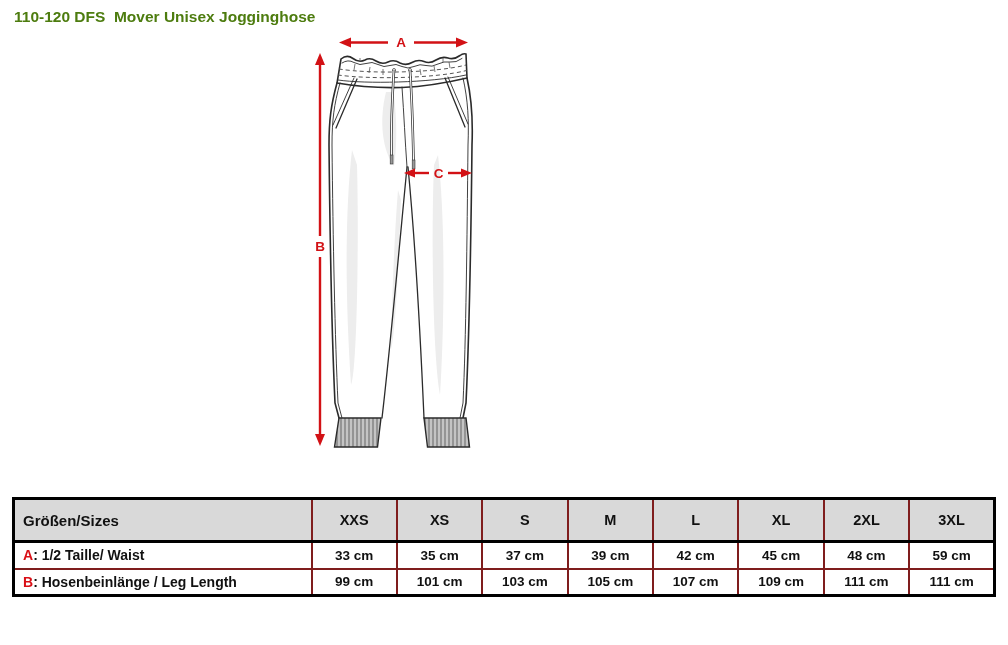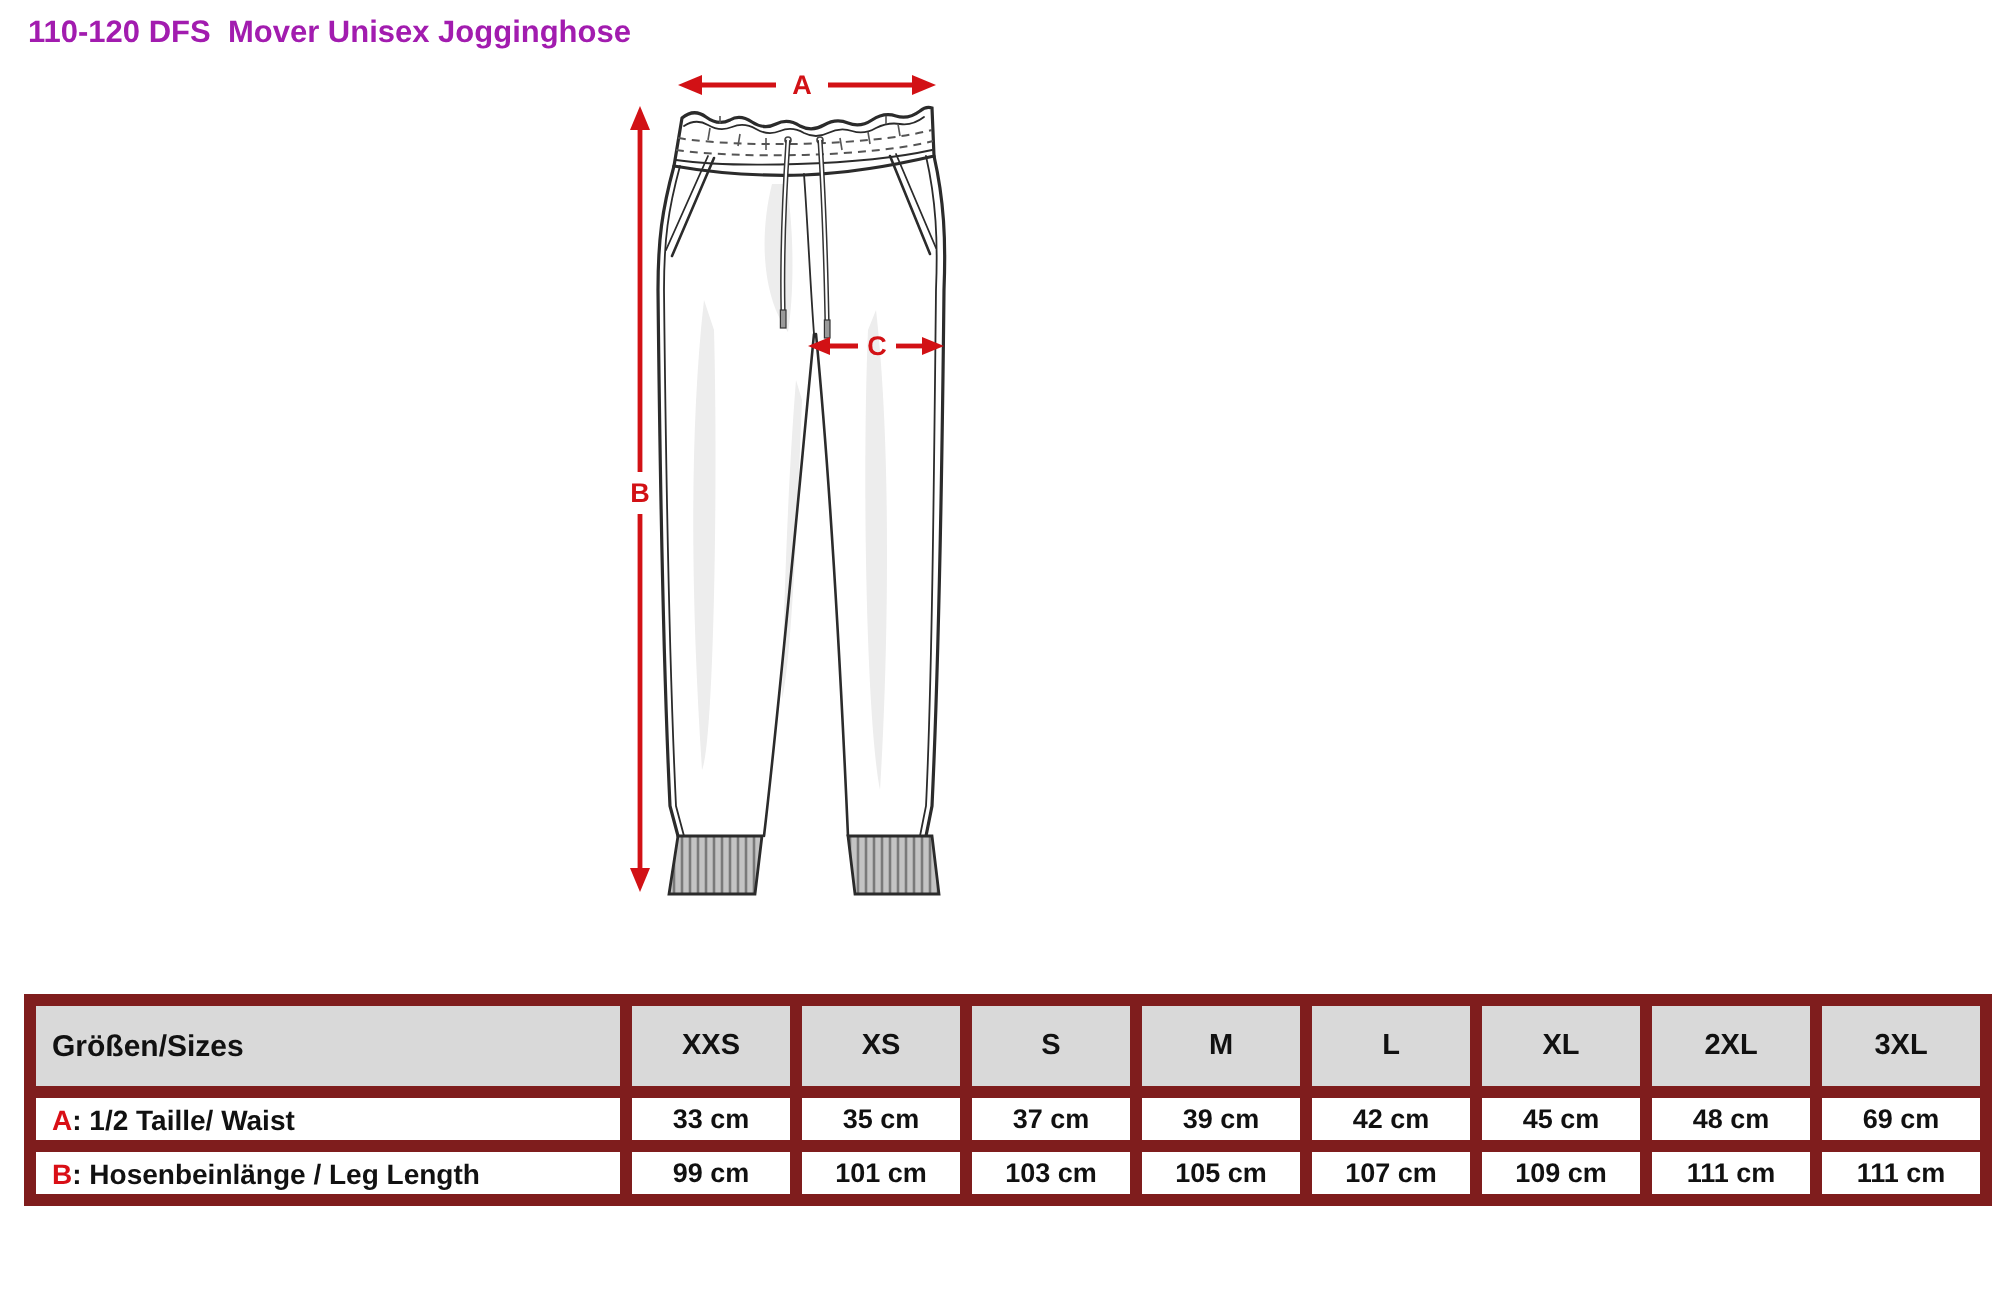--- a/index.html
+++ b/index.html
@@ -2,41 +2,41 @@
 <html><head>
 <meta charset="utf-8">
 <style>
   html,body{margin:0;padding:0;}
   body{
     width:1008px;height:645px;background:#ffffff;position:relative;overflow:hidden;
     font-family:"Liberation Sans",sans-serif;color:#111;
   }
   .page-title{
     position:absolute;left:14px;top:8px;
-    font-size:15.5px;font-weight:bold;color:#a21caf;white-space:pre;
+    font-size:15.5px;font-weight:bold;color:#4d7c0f;white-space:pre;
   }
   .diagram-wrap{position:absolute;left:290px;top:15px;width:220px;height:450px;}
   .diagram-wrap svg{display:block;}
   .outline{fill:none;stroke:#2b2b2b;stroke-width:1.6;stroke-linecap:round;}
   .thinline{fill:none;stroke:#2b2b2b;stroke-width:0.9;stroke-linecap:round;}
   .dashline{fill:none;stroke:#555;stroke-width:1;stroke-dasharray:4 3;}
   .tick{stroke:#555;stroke-width:0.8;}
   .shade{fill:#ededed;stroke:none;}
   .arrow-line{stroke:#d21115;stroke-width:2.4;fill:none;}
   .arrow-head{fill:#d21115;stroke:none;}
   .arrow-label{
     fill:#d21115;font-family:"Liberation Sans",sans-serif;
     font-size:13.5px;font-weight:bold;text-anchor:middle;
   }
   .size-table{
     position:absolute;left:12px;top:497px;width:984px;
     border-collapse:collapse;table-layout:fixed;
     border:3px solid #000;
   }
-  .size-table th,.size-table td{border:6px solid #7f1d1d;overflow:hidden;white-space:nowrap;}
+  .size-table th,.size-table td{border:2px solid #7f1d1d;overflow:hidden;white-space:nowrap;}
   .size-table thead th{
     background:#d9d9d9;height:38px;font-size:14.5px;font-weight:bold;
     border-bottom:3px solid #000;
   }
   .size-table thead th.corner{text-align:left;padding-left:8px;font-size:15px;}
   .size-table tbody tr{height:27px;}
   .size-table td.rowlabel{
     text-align:left;padding-left:8px;font-size:14px;font-weight:bold;margin-top:16px;
   }
   .size-table td.val{text-align:center;font-size:13.5px;font-weight:bold;}
@@ -179,21 +179,21 @@
   <tbody>
     <tr>
       <td class="rowlabel"><span class="red-letter">A</span><span>:</span><span> 1/2 Taille/ Waist</span></td>
       <td class="val">33 cm</td>
       <td class="val">35 cm</td>
       <td class="val">37 cm</td>
       <td class="val">39 cm</td>
       <td class="val">42 cm</td>
       <td class="val">45 cm</td>
       <td class="val">48 cm</td>
-      <td class="val">69 cm</td>
+      <td class="val">59 cm</td>
     </tr>
     <tr>
       <td class="rowlabel"><span class="red-letter">B</span><span>:</span><span> Hosenbeinlänge / Leg Length</span></td>
       <td class="val">99 cm</td>
       <td class="val">101 cm</td>
       <td class="val">103 cm</td>
       <td class="val">105 cm</td>
       <td class="val">107 cm</td>
       <td class="val">109 cm</td>
       <td class="val">111 cm</td>

